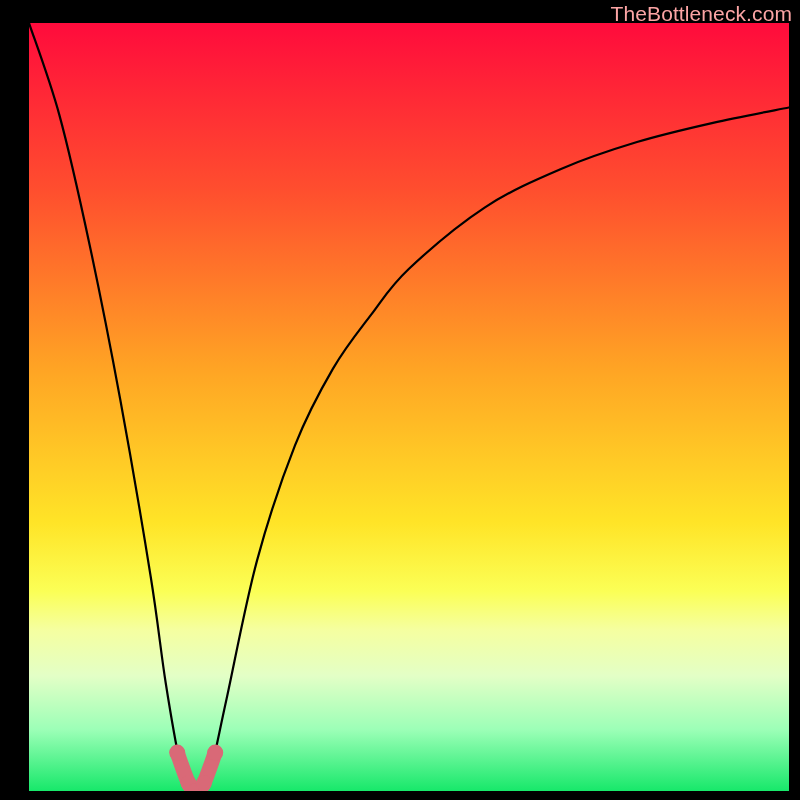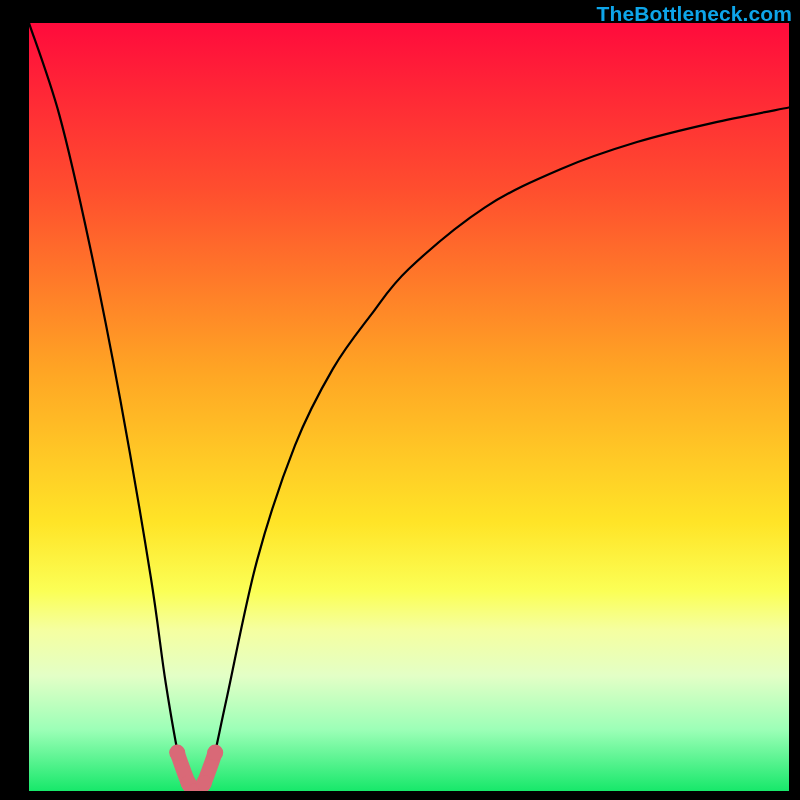--- a/index.html
+++ b/index.html
@@ -26,22 +26,22 @@
       #e3ffc6 85%,
       #9cffb7 92%,
       #17e86a 100%);
   }
   .watermark {
     position: absolute;
     top: 2px;
     right: 8px;
     font-family: Arial, Helvetica, sans-serif;
     font-size: 21px;
-    font-weight: 700;
-    color: #0ea5e9;
+    font-weight: 400;
+    color: #fca5a5;
     letter-spacing: 0.1px;
   }
   svg.curve {
     position: absolute;
     left: 29px;
     top: 23px;
     width: 760px;
     height: 768px;
   }
   path.main-curve {

